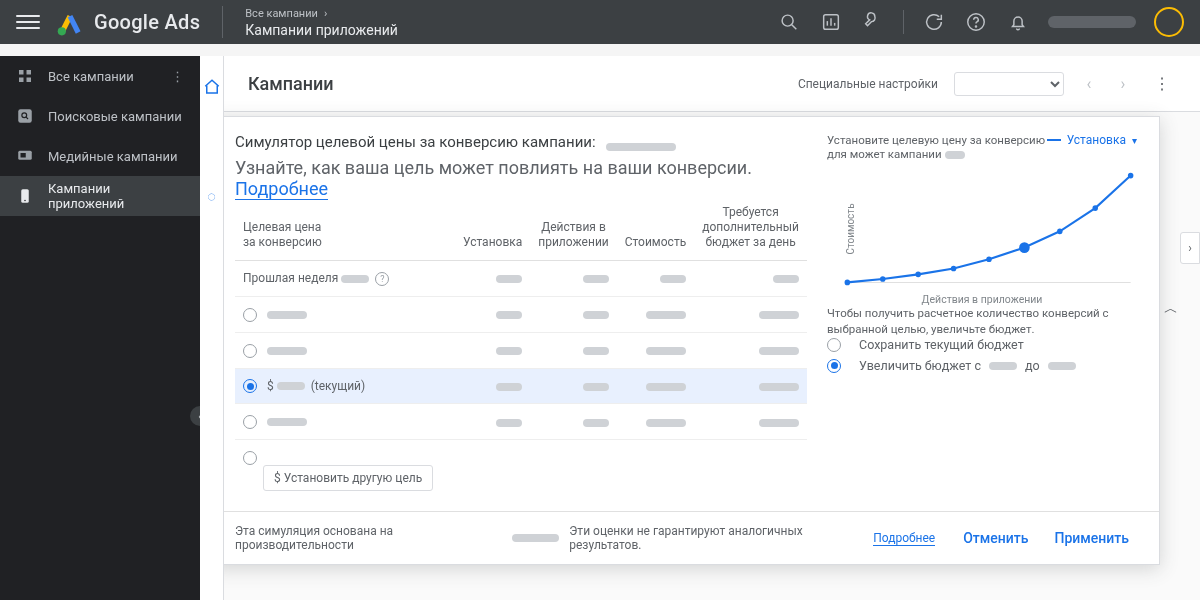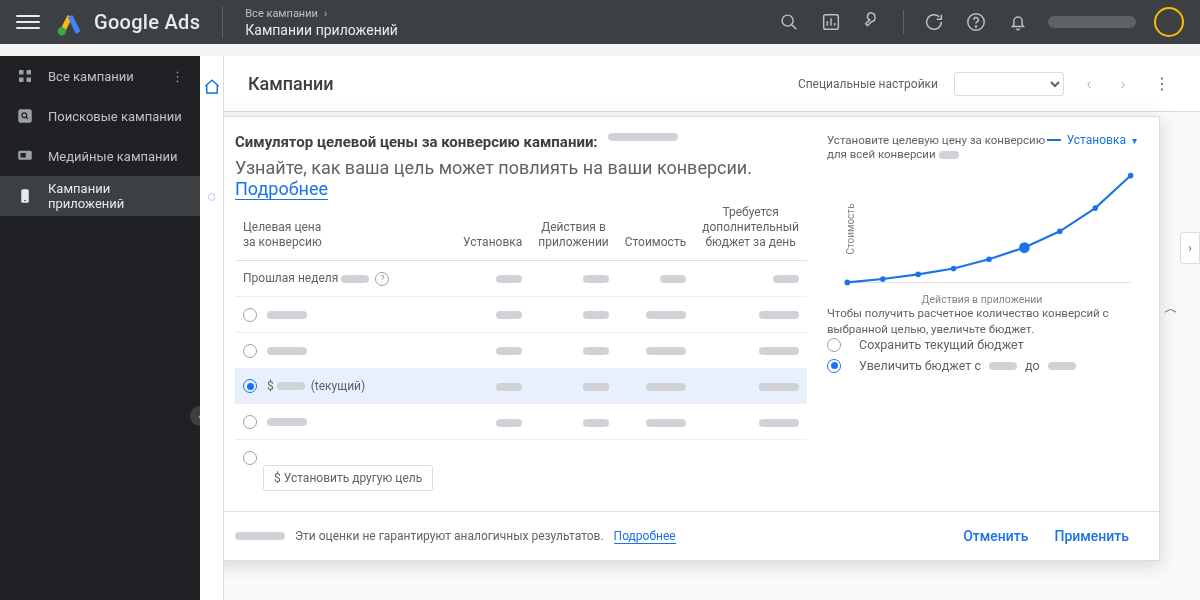--- a/index.html
+++ b/index.html
@@ -51,21 +51,21 @@
 .ghost-lines .gl{height:10px;background:#e8eaed;border-radius:5px;margin-bottom:14px}
 .caret-right-badge{position:absolute;right:0;top:176px;width:20px;height:32px;background:#fff;border:1px solid #dadce0;border-radius:3px 0 0 3px;display:flex;align-items:center;justify-content:center;color:#5f6368;font-size:12px}
 .caret-up-badge{position:absolute;right:22px;top:244px;color:#5f6368;font-size:14px}
 
 
 .overlay{position:absolute;left:224px;right:16px;top:116px;bottom:16px;pointer-events:none}
 .card{position:absolute;left:-12px;right:24px;top:0;background:#fff;border:1px solid #dadce0;box-shadow:0 4px 18px rgba(60,64,67,.2);pointer-events:auto;display:flex;flex-direction:column}
 .card-inner{padding:16px 22px 10px;flex:1;display:flex;gap:20px}
 .card-left{flex:1.35;min-width:0}
 .card-right{width:310px}
-.card h2{font-size:15px;font-weight:700;color:#3c4043;margin-bottom:6px;display:flex;align-items:flex-start;gap:10px}
+.card h2{font-size:15px;font-weight:400;color:#3c4043;margin-bottom:6px;display:flex;align-items:flex-end;gap:10px}
 .card .sub{font-size:18px;color:#5f6368;}
 .card .sub a{color:#1a73e8;text-decoration:none;border-bottom:1px solid #1a73e8}
 .redacted{display:inline-block;height:8px;background:#cfd2d6;border-radius:4px;vertical-align:middle}
 
 
 table{width:100%;border-collapse:collapse;font-size:12px;color:#5f6368}
 th{text-align:center;font-weight:400;padding:6px 8px 10px;border-bottom:1px solid #e0e0e0;vertical-align:bottom;line-height:1.25}
 th:first-child{text-align:left}
 td{padding:10px 8px;border-bottom:1px solid #eee;text-align:right}
 td:first-child{text-align:left}
@@ -302,21 +302,21 @@
                 <td style="border-bottom:none"></td>
                 <td style="border-bottom:none"></td>
                 <td style="border-bottom:none"></td>
               </tr>
           </tbody>
         </table>
       </div>
 
       <div class="card-right">
         <div class="rp-title">
-          <span><span>Установите целевую цену за конверсию для всей конверсии</span> <span class="redacted" style="width:20px"></span></span>
+          <span><span>Установите целевую цену за конверсию для может кампании</span> <span class="redacted" style="width:20px"></span></span>
           <span class="legend">
               <span class="dash"></span>
               <span>Установка</span> 
               <span style="font-size:10px">▾</span>
             </span>
         </div>
         <div class="chartwrap">
           <div class="ylab">Стоимость</div>
           <div class="chart"><svg id="chart-svg" viewBox="0 0 280 110" preserveAspectRatio="none">
                 <line x1="6" y1="104" x2="274" y2="104" stroke="#e0e0e0"></line>
@@ -345,20 +345,21 @@
               <span>Увеличить бюджет с</span> 
               <span class="redacted" style="width:28px"></span> 
               <span>до</span> 
               <span class="redacted" style="width:28px"></span>
             </div>
         </div>
       </div>
     </div>
 
     <div class="card-foot">
+      <span>Эта симуляция основана на производительности</span>
       <span class="redacted" style="width:50px"></span>
       <span>Эти оценки не гарантируют аналогичных результатов.</span>
       <a href="#">Подробнее</a>
       <div class="spacer"></div>
       <span class="btn">Отменить</span>
       <span class="btn">Применить</span>
     </div>
   </div>
 </div>
 

